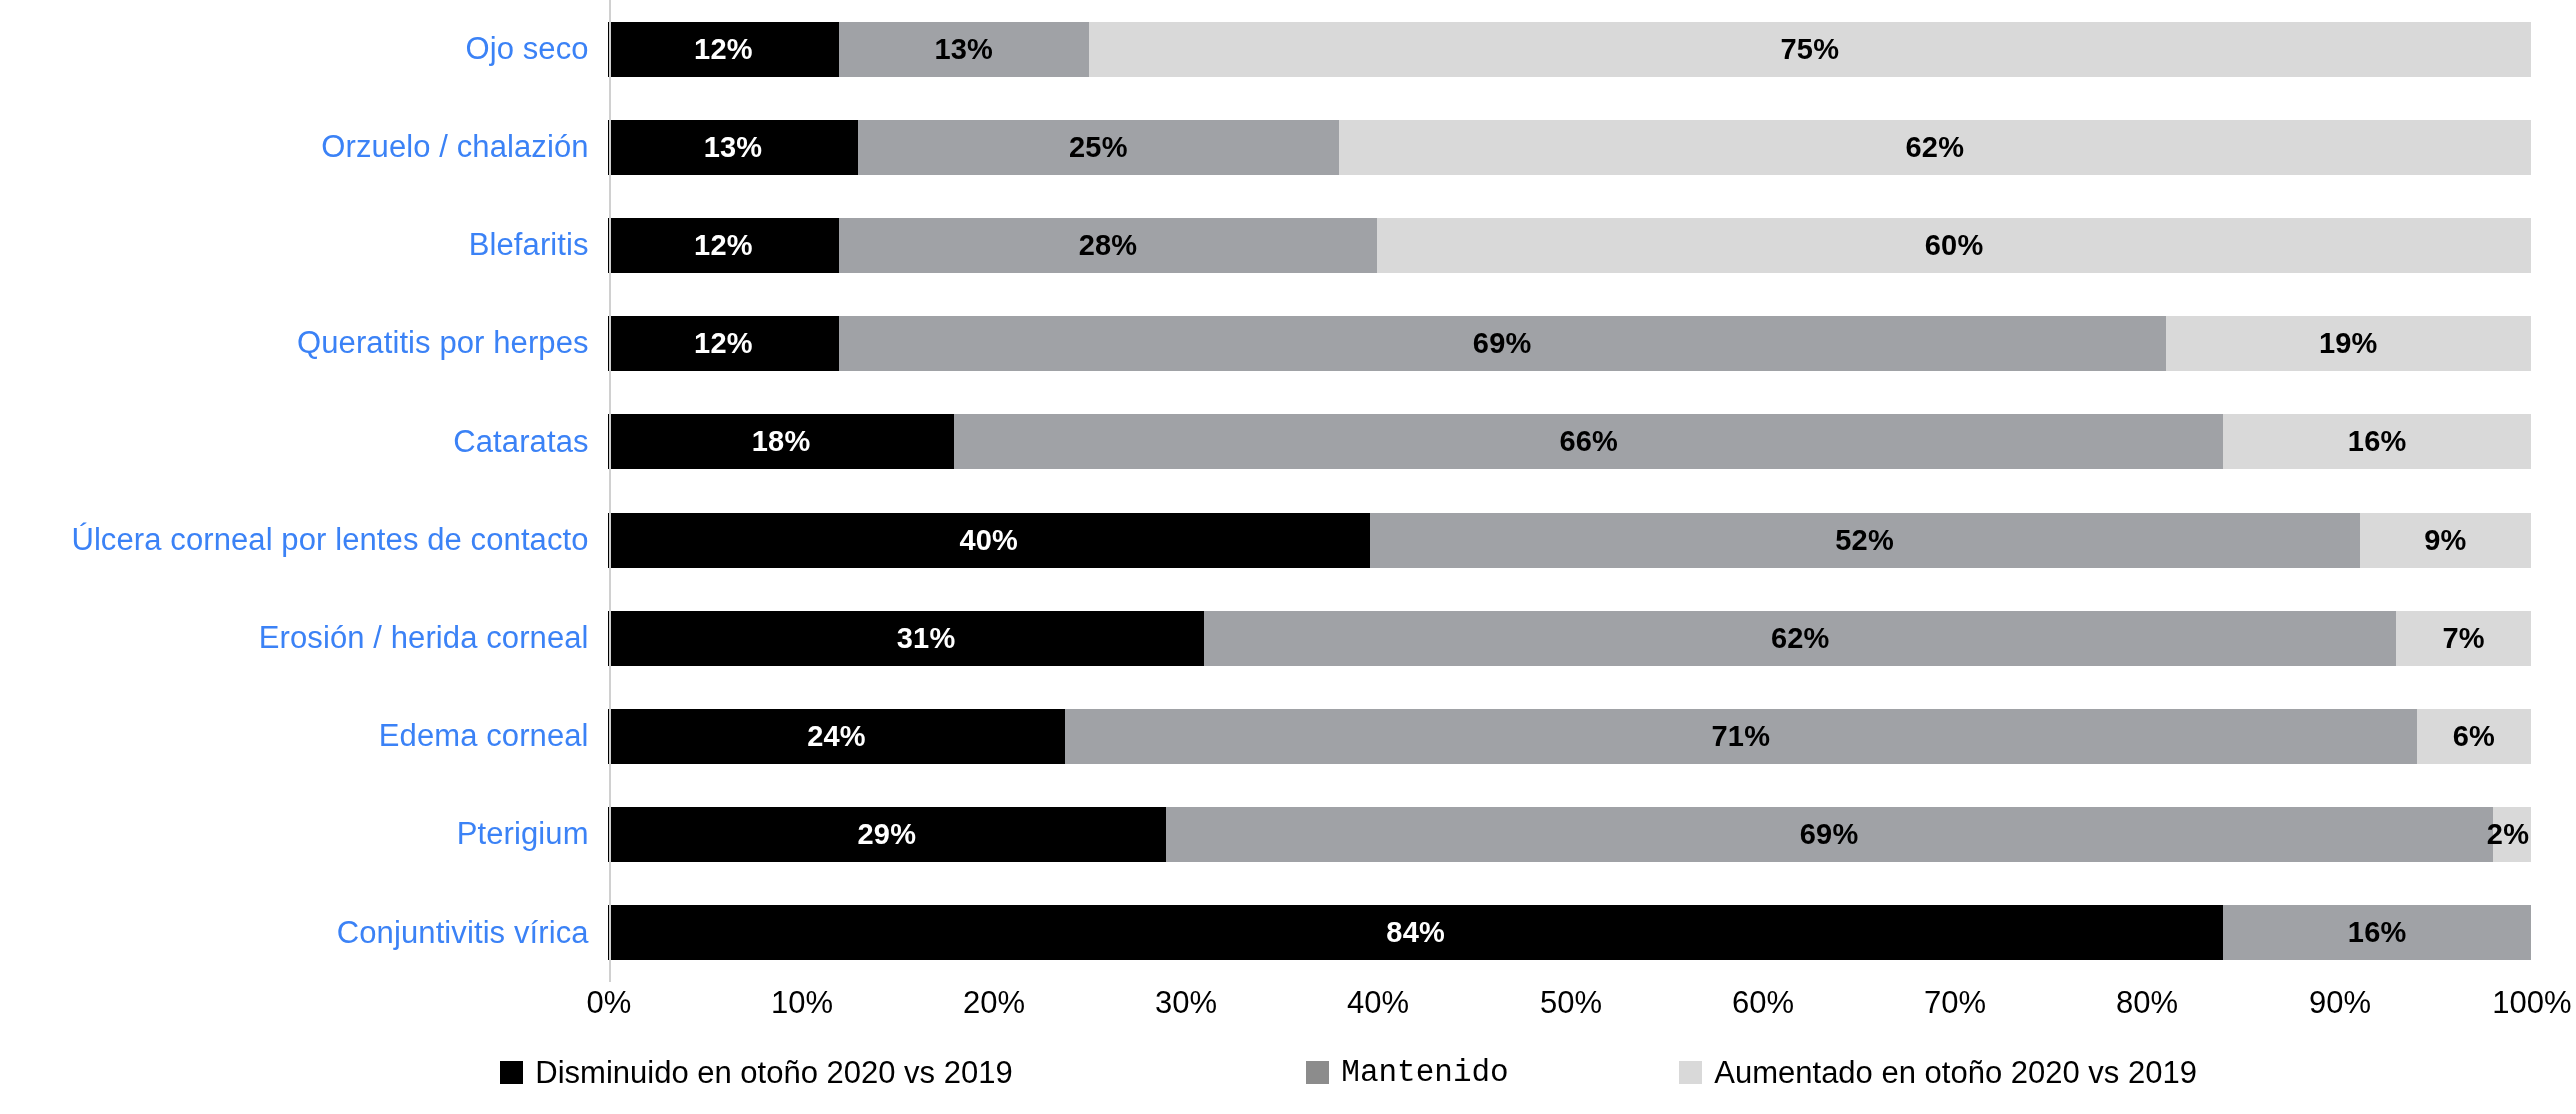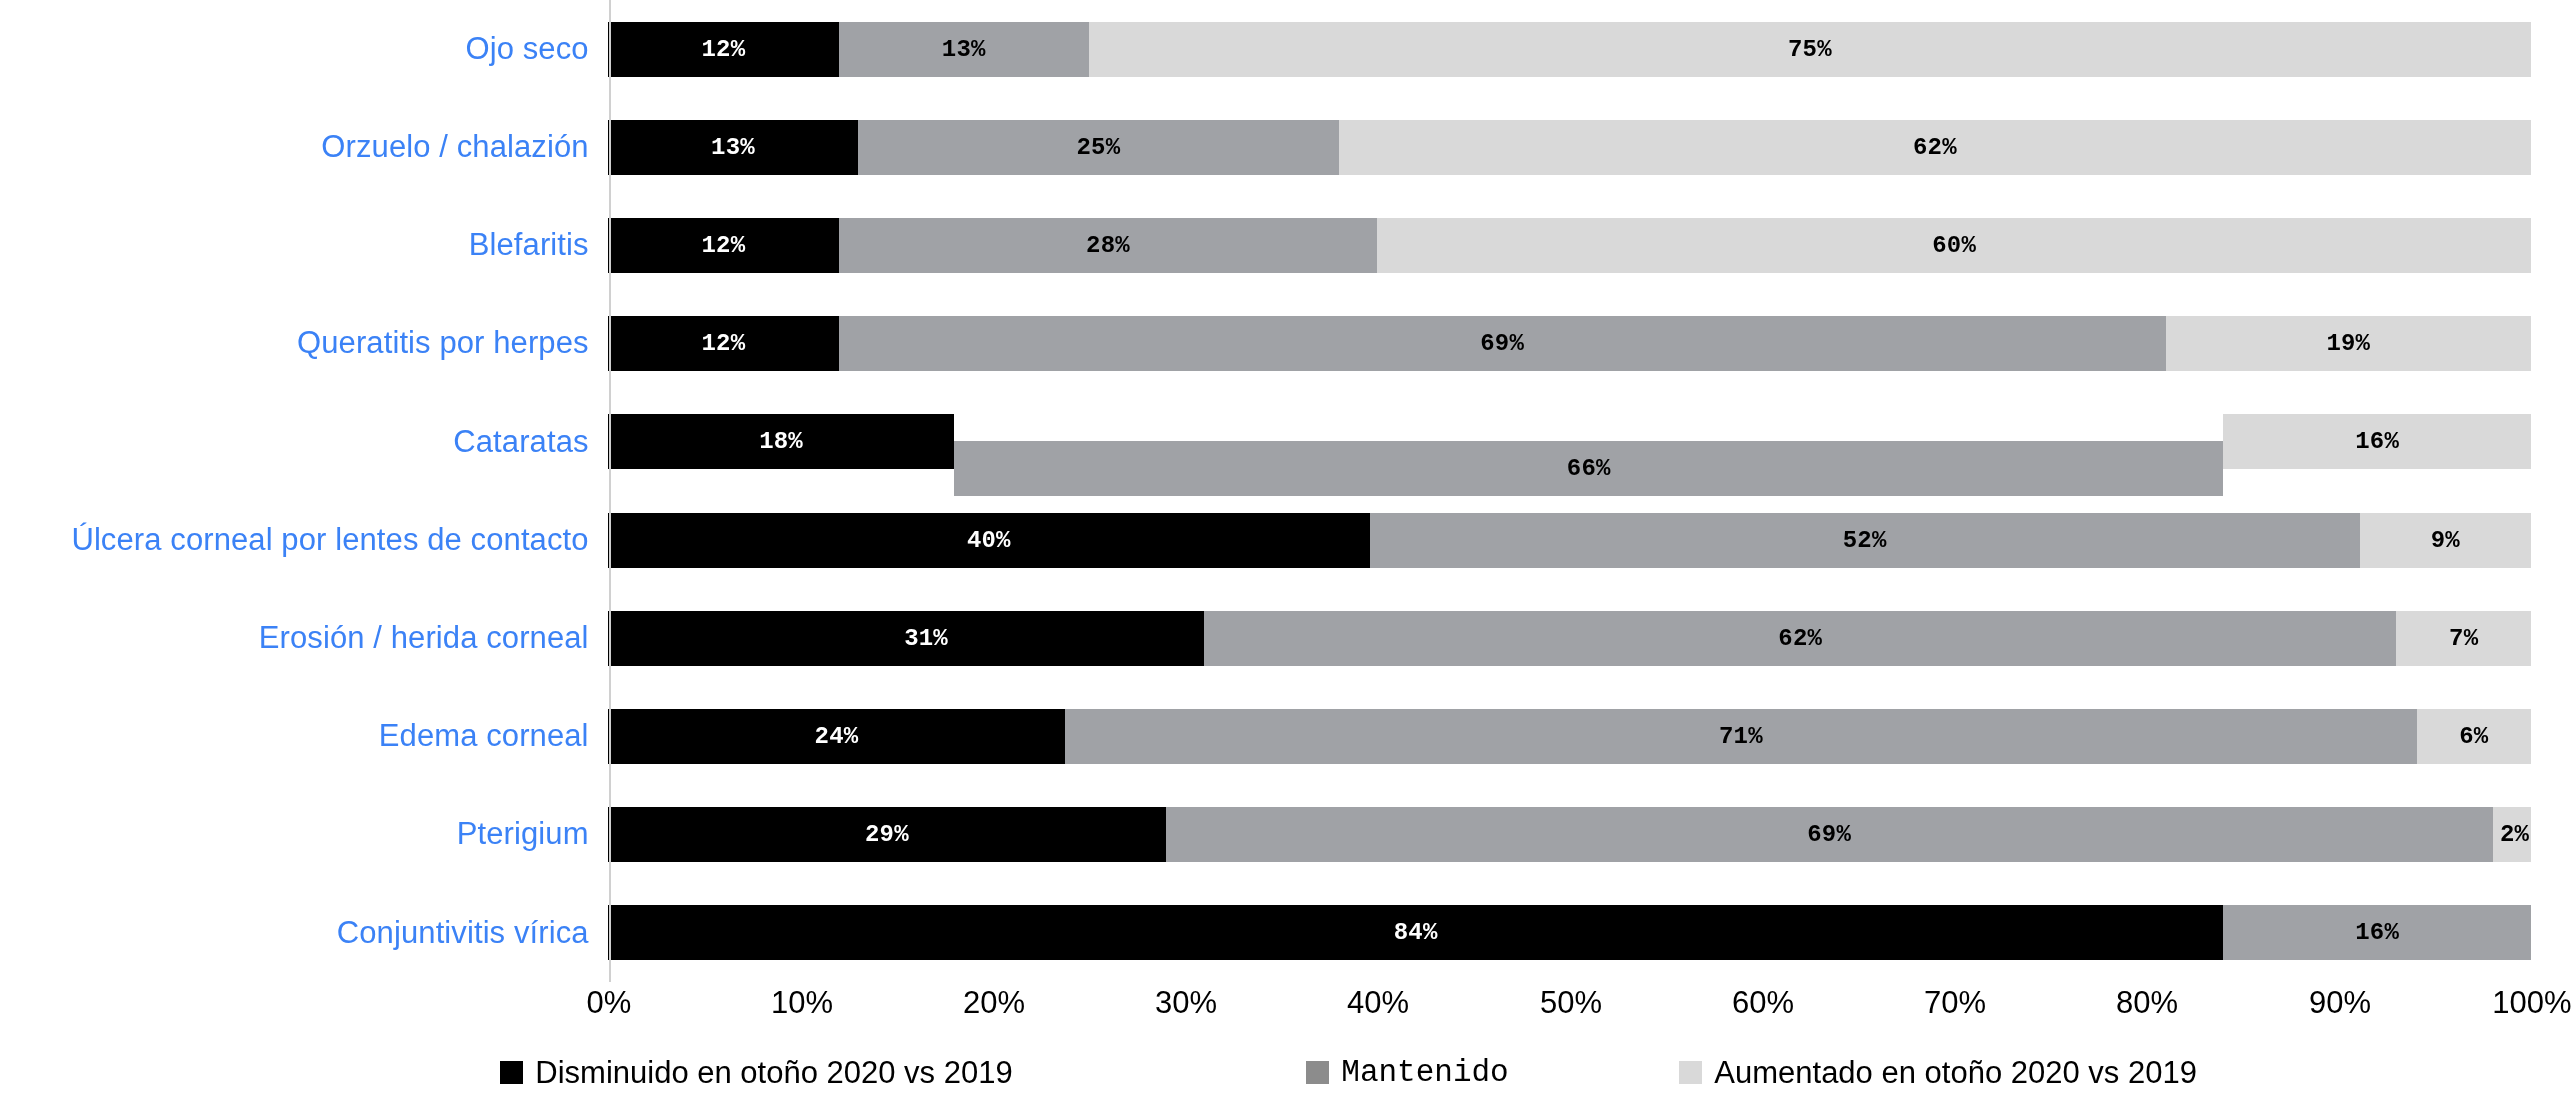--- a/index.html
+++ b/index.html
@@ -75,27 +75,26 @@
     justify-content: center;
     overflow: visible;
     height: 100%;
   }
 
   .seg-0 { background: #000000; }
   .seg-1 { background: #A0A2A6; }
   .seg-2 { background: #D9D9D9; }
 
   .seg-label {
-    font-size: 24px;
+    font-size: 29px;
     font-weight: bold;
     letter-spacing: 0.2px;
     white-space: nowrap;
     position: relative;
     z-index: 3;
-    font-family: Liberation Mono, monospace;
   }
   .seg-0 .seg-label { color: #FFFFFF; }
   .seg-1 .seg-label { color: #000000; }
   .seg-2 .seg-label { color: #000000; }
 
   .seg.tiny .seg-label {
     position: absolute;
     right: 1.8px;
     transform: translateX(0);
   }
@@ -217,21 +216,21 @@
               <span class="seg-label">19%</span>
             </div>
           </div>
         </div>
         <div class="row">
           <div class="cat-label">Cataratas</div>
           <div class="bar-track">
             <div class="seg seg-0" style="width: 18%;">
               <span class="seg-label">18%</span>
             </div>
-            <div class="seg seg-1" style="width: 66%; margin-top: 27px;">
+            <div class="seg seg-1" style="width: 66%;">
               <span class="seg-label">66%</span>
             </div>
             <div class="seg seg-2" style="width: 16%;">
               <span class="seg-label">16%</span>
             </div>
           </div>
         </div>
         <div class="row">
           <div class="cat-label">Úlcera corneal por lentes de contacto</div>
           <div class="bar-track">

